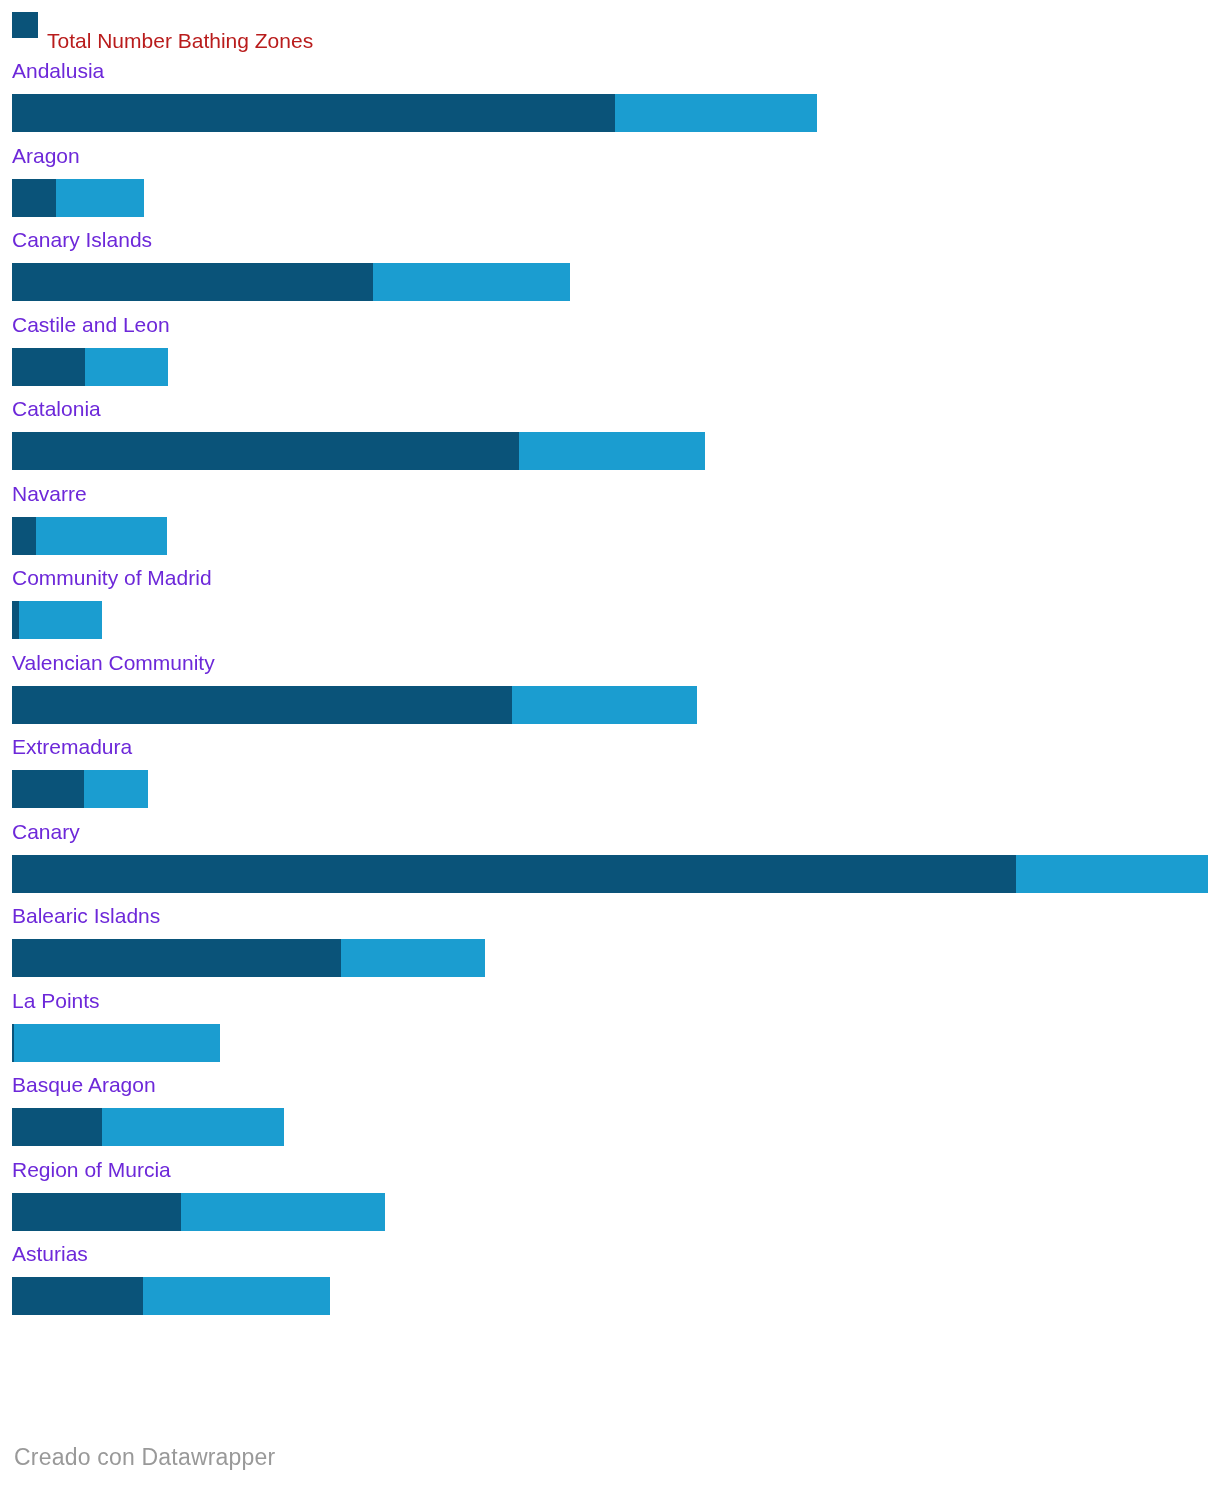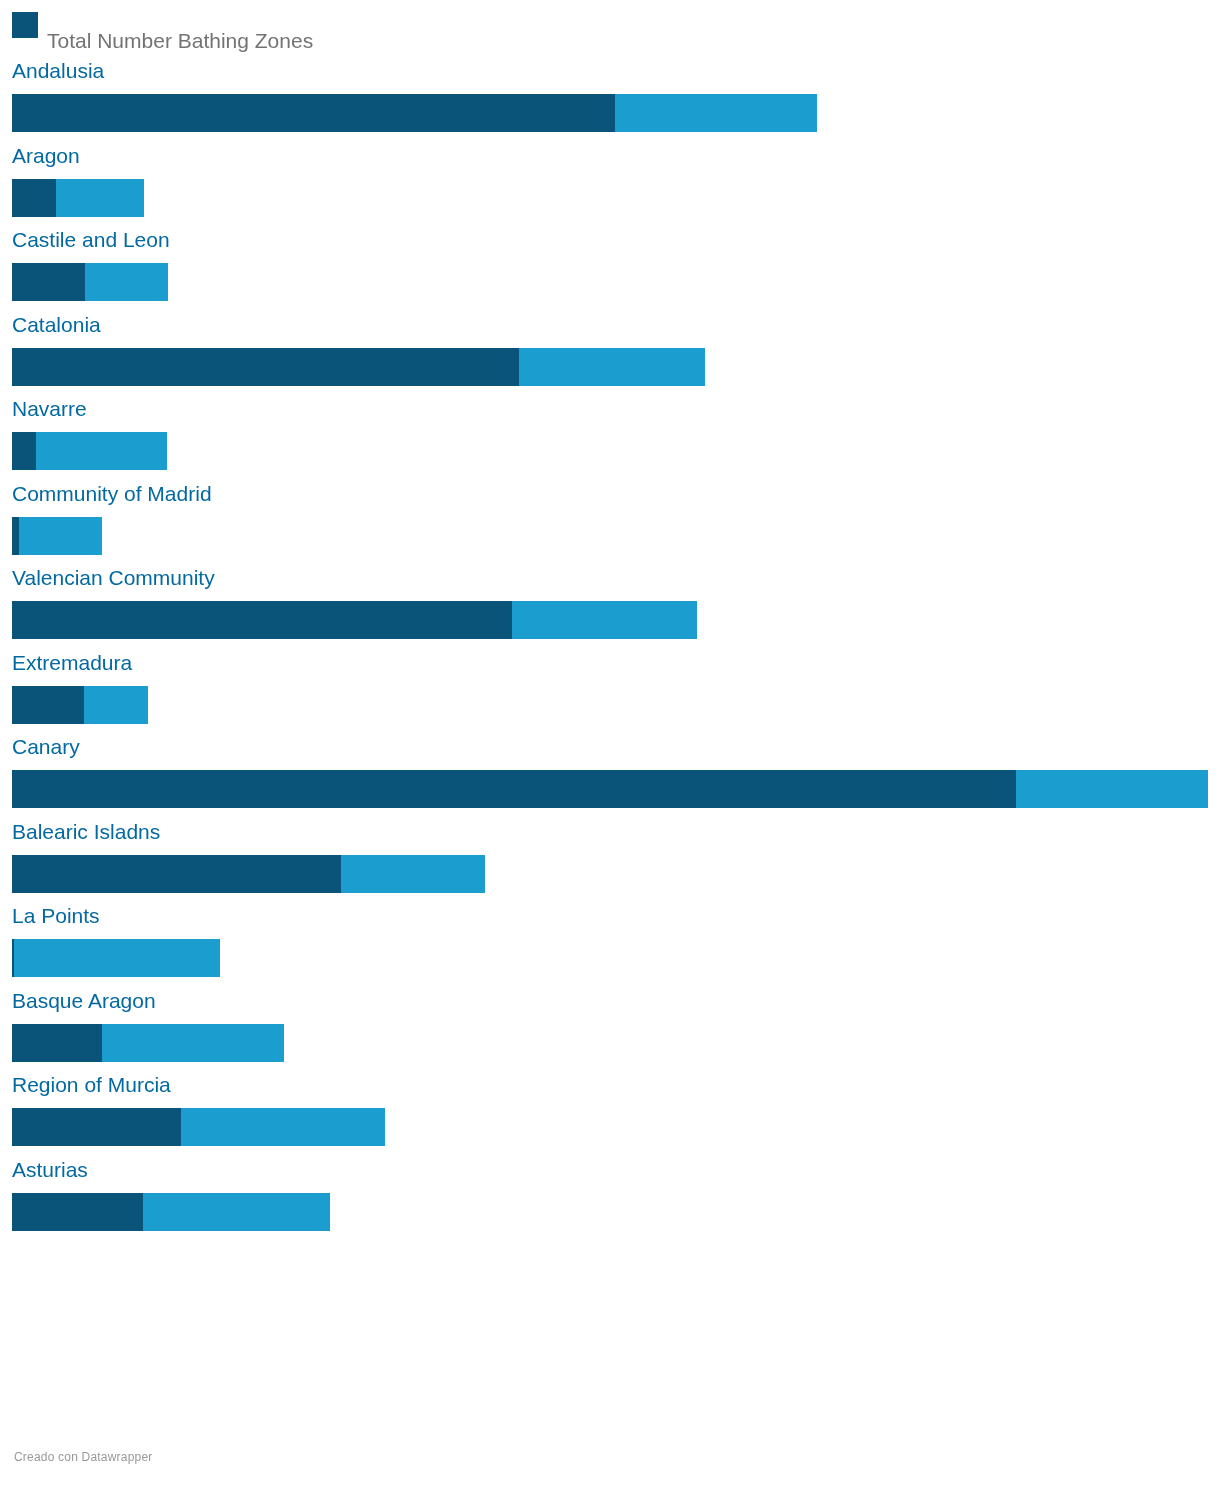--- a/index.html
+++ b/index.html
@@ -41,21 +41,21 @@
     height: 26px;
   }
   .legend-swatch {
     width: 26px;
     height: 26px;
     flex: 0 0 26px;
   }
   .legend-label {
     font-size: 21px;
     line-height: 26px;
-    color: #737373;
+    color: #b91c1c;
     white-space: nowrap;
     margin-top: 32px;
   }
 
   
   .rows {
     position: absolute;
     left: 0;
     top: 56px;
     width: 1220px;
@@ -63,21 +63,21 @@
   .row {
     position: relative;
     height: 84.5px;
   }
   .row-label {
     position: absolute;
     left: 12px;
     top: 0px;
     font-size: 21px;
     line-height: 30px;
-    color: #0369a1;
+    color: #6d28d9;
     white-space: nowrap;
   }
   .bar-track {
     position: absolute;
     left: 12px;
     top: 38px;
     height: 38px;
     width: 1196px;
   }
   .seg {
@@ -85,21 +85,21 @@
     top: 0;
     height: 38px;
   }
   .seg-dark { left: 0; }
 
   
   .footer {
     position: absolute;
     left: 14px;
     bottom: 26px;
-    font-size: 12px;
+    font-size: 23px;
     line-height: 22px;
     color: #999999;
     letter-spacing: 0.2px;
   }
 </style>
 </head>
 <body>
 
 <div id="chart-root">
 
@@ -119,20 +119,27 @@
         </div>
       </div>
       <div class="row">
         <div class="row-label">Aragon</div>
         <div class="bar-track">
           <div class="seg seg-dark" style="width: 44px; background: rgb(10, 83, 121);"></div>
           <div class="seg seg-light" style="left: 44px; width: 88px; background: rgb(27, 157, 208);"></div>
         </div>
       </div>
       <div class="row">
+        <div class="row-label">Canary Islands</div>
+        <div class="bar-track">
+          <div class="seg seg-dark" style="width: 361px; background: rgb(10, 83, 121);"></div>
+          <div class="seg seg-light" style="left: 361px; width: 197px; background: rgb(27, 157, 208);"></div>
+        </div>
+      </div>
+      <div class="row">
         <div class="row-label">Castile and Leon</div>
         <div class="bar-track">
           <div class="seg seg-dark" style="width: 73px; background: rgb(10, 83, 121);"></div>
           <div class="seg seg-light" style="left: 73px; width: 83px; background: rgb(27, 157, 208);"></div>
         </div>
       </div>
       <div class="row">
         <div class="row-label">Catalonia</div>
         <div class="bar-track">
           <div class="seg seg-dark" style="width: 507px; background: rgb(10, 83, 121);"></div>

